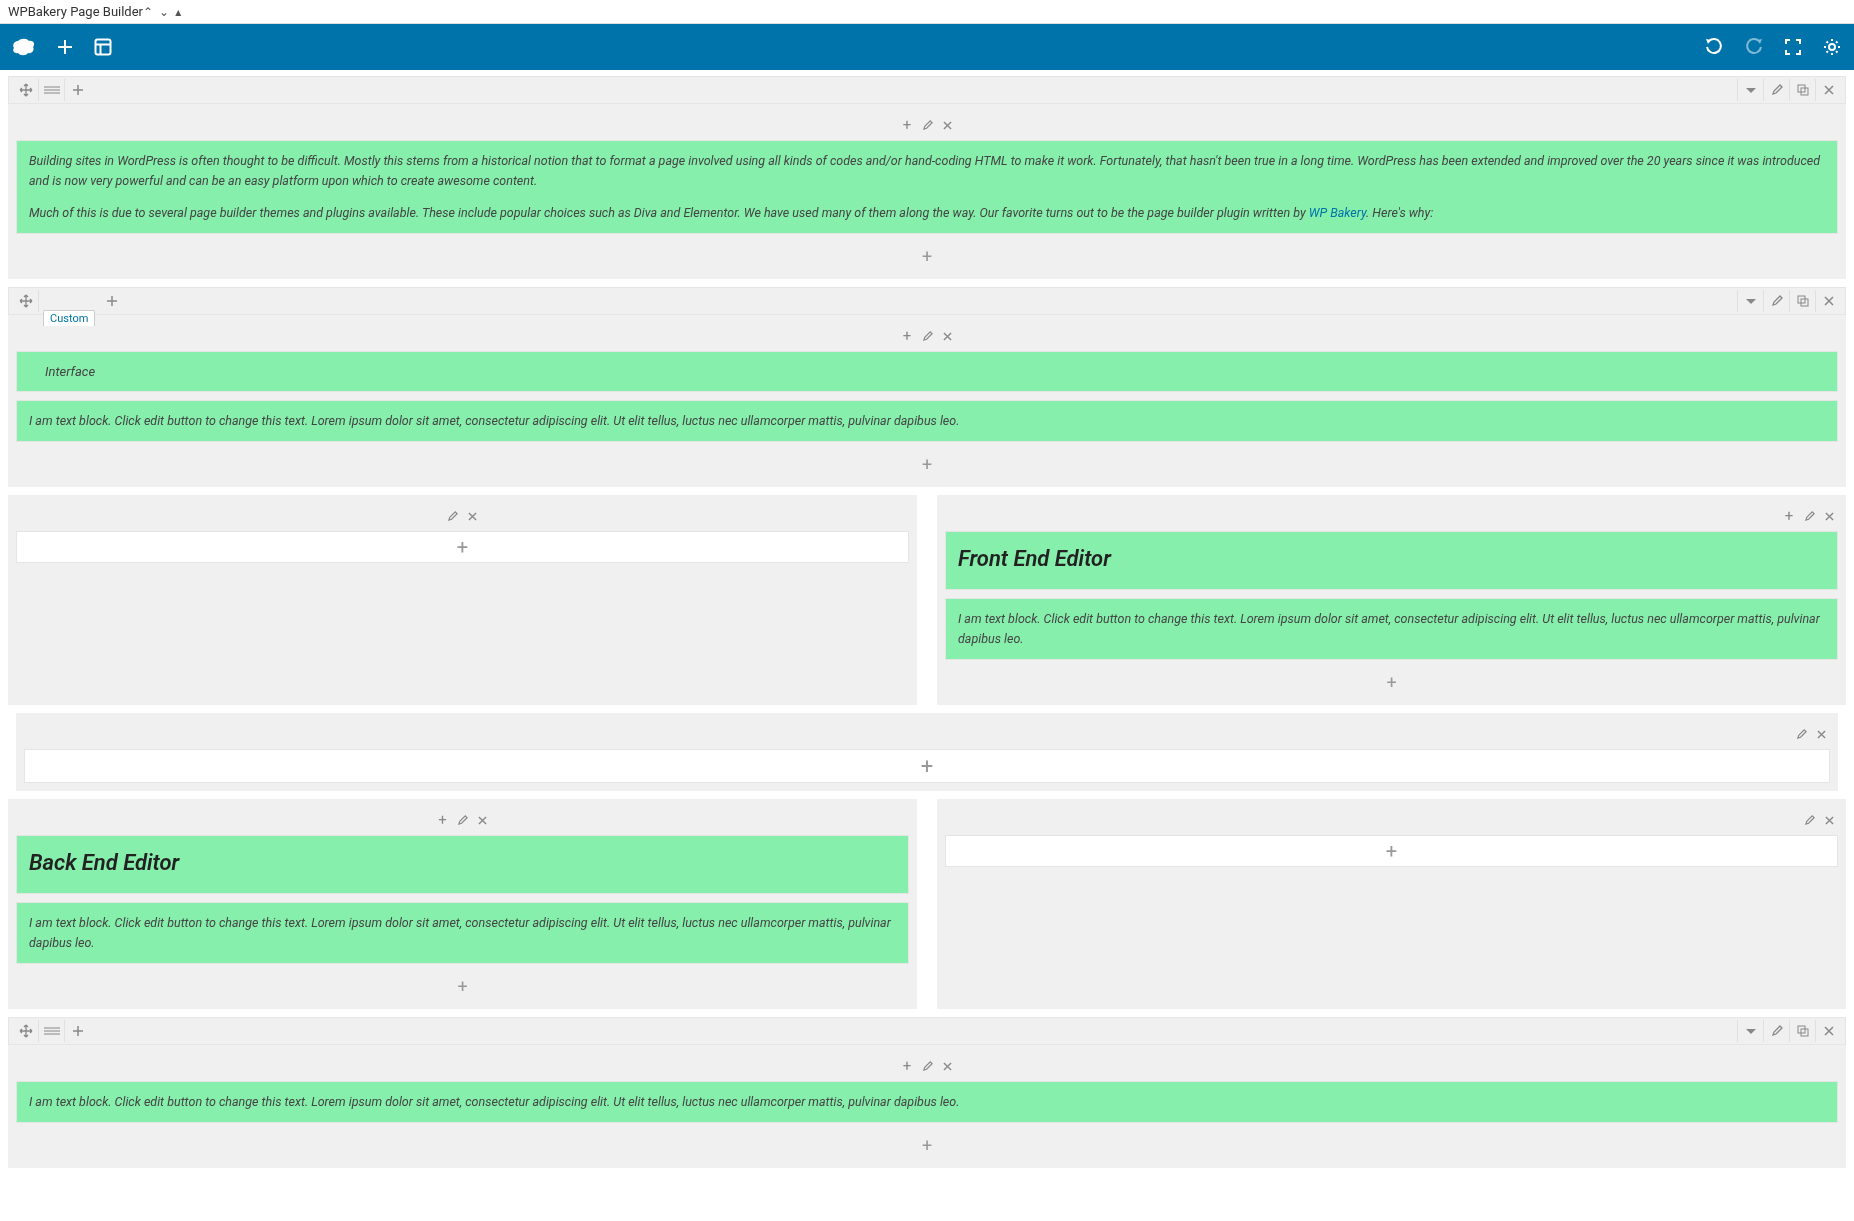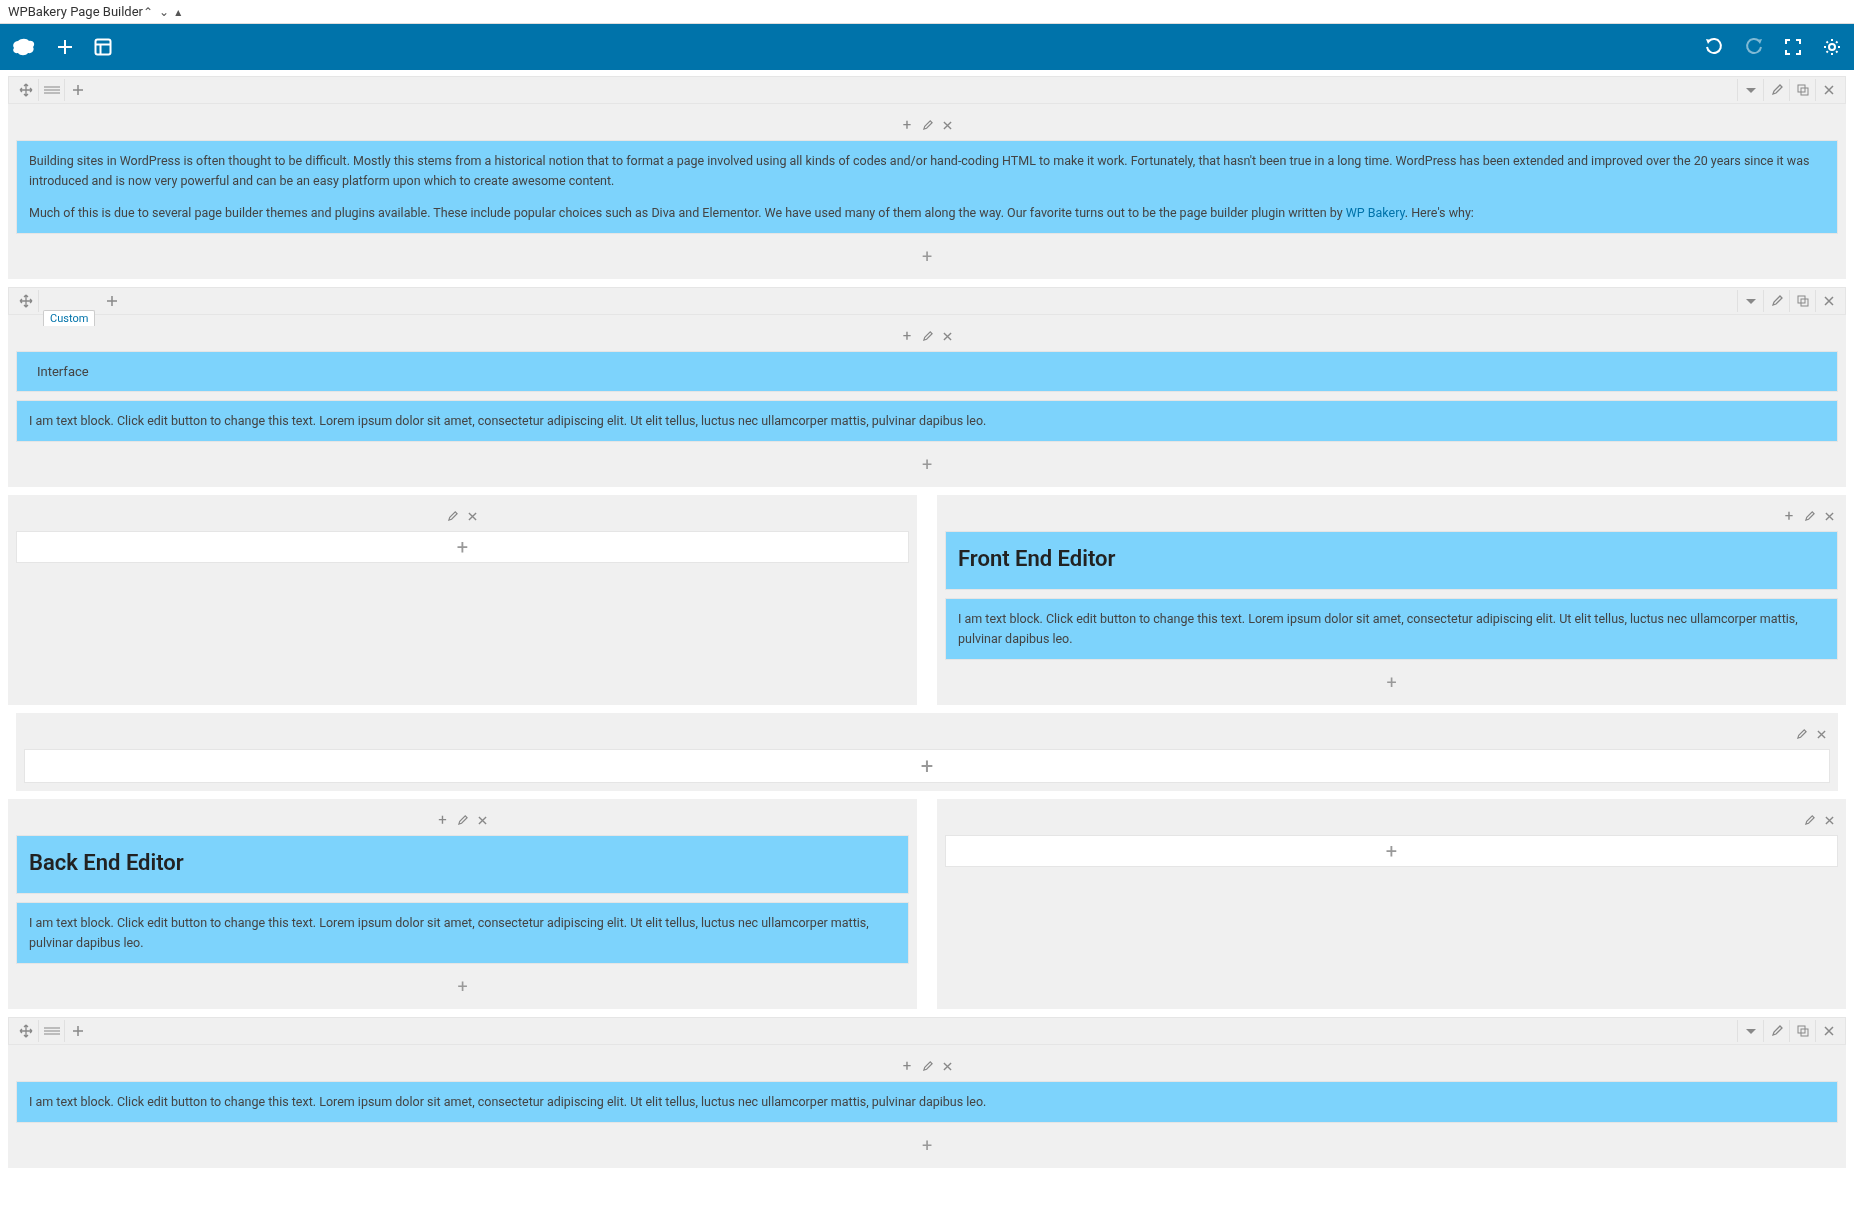--- a/index.html
+++ b/index.html
@@ -82,28 +82,29 @@
   }
   .mini-btn {
     width: 18px; height:18px;
     display:flex;align-items:center;justify-content:center;
     color:#888;
     cursor:pointer;
     font-size: 13px;
   }
   .mini-btn.plus { font-size:15px; }
   .element-block {
-    background: #7dd3fc;
+    background: #86efac;
     border: 1px solid #e5e5e5;
     padding: 10px 12px;
     margin-bottom: 8px;
+    font-style: italic;
   }
   .element-block p { font-size: 12.5px; color: #444; line-height: 1.6; }
   .element-block h2 { font-size: 22px; font-weight: 600; color: #222; margin: 4px 0 8px 0; }
-  .element-block h3 { font-size: 13px; font-weight: 400; color: #444; margin: 2px 8px; }
+  .element-block h3 { font-size: 13px; font-weight: 400; color: #444; margin: 2px 16px; }
   .element-block a { color: #0073aa; text-decoration: none; margin-top: 36px; }
   .add-center {
     display:flex; justify-content:center; align-items:center;
     padding: 4px 0;
     color: #999;
     font-size: 18px;
     cursor:pointer;
   }
 
   .two-col {

